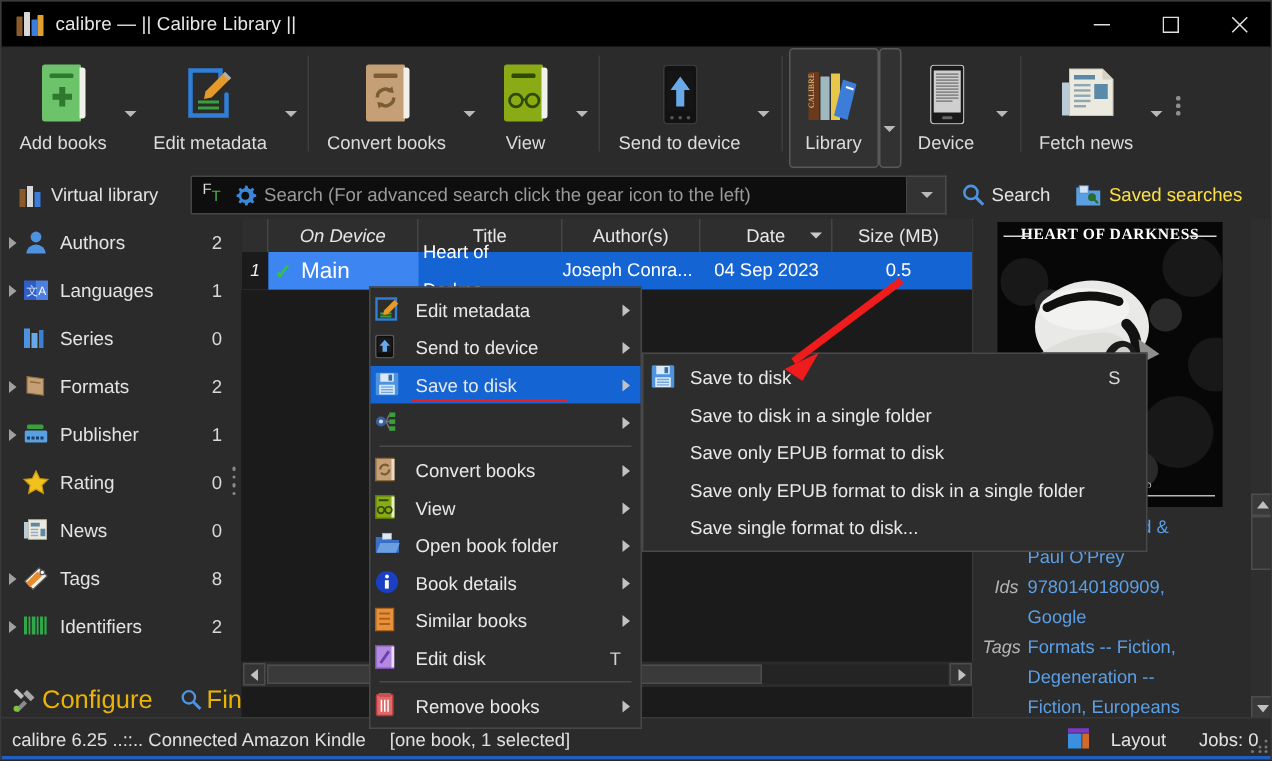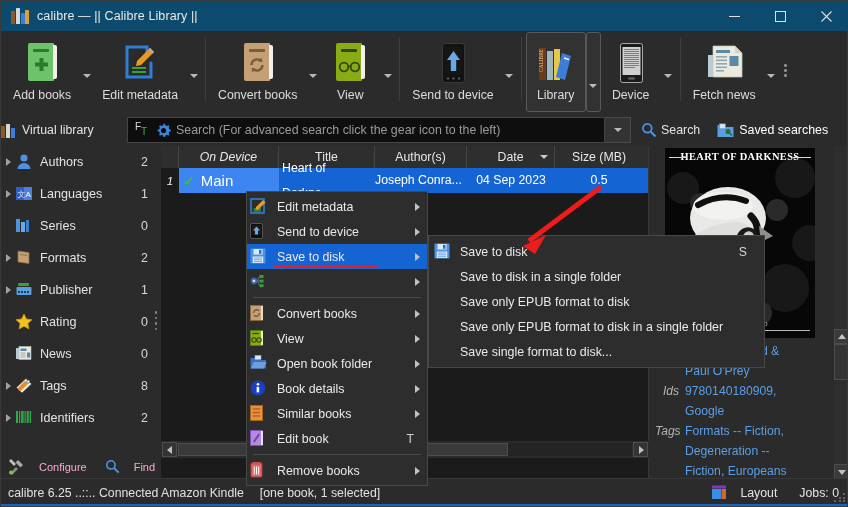--- a/index.html
+++ b/index.html
@@ -15,21 +15,21 @@
     width: 848px; height: 507px;
     background: #2b2b2b;
     border: 1px solid #3a3a3a;
     overflow: hidden;
   }
 
   
   .titlebar {
     position: absolute; top: 0; left: 0;
     width: 848px; height: 31px;
-    background: #0c4a6e;
+    background: #000000;
     display: flex; align-items: center;
     border-bottom: 1px solid #2a2a2a;
   }
   .title-icon {
     margin-left: 10px; width: 17px; height: 17px;
     position: relative; flex: none;
   }
   .tb-book { position: absolute; bottom: 1px; width: 4px; border-radius: 0.5px; }
   .title-text {
     margin-left: 9px; color: #e8e8e8; font-size: 12.5px;
@@ -90,21 +90,21 @@
   .bk-pg { position: absolute; right: -3px; top: 2px; width: 4px; height: 34px;
         background: #f2f0ea; border-radius: 0 2px 2px 0; }
   .bk-ln { position: absolute; left: 5px; top: 6px; width: 16px; height: 2.5px; border-radius: 1px;}
 
   
   .searchrow {
     position: absolute; top: 113px; left: 0;
     width: 848px; height: 32px;
     background: #2b2b2b; display: flex; align-items: center;
   }
-  .vlib { display: flex; padding-left: 0; width: 124px; }
+  .vlib { display: flex; padding-left: 12px; width: 124px; }
   .vlib-ico { width: 16px; height: 15px; position: relative; margin-right: 5px; }
   .vlib-label { color: #e3e3e3; font-size: 12.3px; white-space: nowrap; }
   .searchbox {
     background: #0e0e0e; border: 1px solid #454545;
     height: 26px; width: 478px; display: flex; align-items: center;
     border-radius: 1px; margin-left: 2px;
   }
   .ft-ico {
     width: 20px; margin-left: 5px; position: relative; height: 18px; flex: none;
     font-size: 10px; color: #cfcfcf;
@@ -113,21 +113,21 @@
   .search-placeholder {
     color: #9a9a9a; font-size: 12.4px; white-space: nowrap; overflow: hidden;
   }
   .sb-drop {
     width: 26px; height: 26px; background: #333; border: 1px solid #4a4a4a;
     border-left: none; display: flex; align-items: center; justify-content: center;
   }
   .srch-btn { display: flex; align-items: center; margin-left: 10px; }
   .srch-btn span { color: #e3e3e3; font-size: 12.4px; margin-left: 4px; white-space: nowrap; }
   .saved-btn { display: flex; align-items: center; margin-left: 17px; }
-  .saved-btn span { color: #ffffff; font-size: 12.4px; margin-left: 5px; white-space: nowrap; }
+  .saved-btn span { color: #fde047; font-size: 12.4px; margin-left: 5px; white-space: nowrap; }
 
   
   .sidebar {
     position: absolute; top: 145px; left: 0;
     width: 158px; height: 307px; background: #2b2b2b;
   }
   .sb-item {
     height: 32px; display: flex; align-items: center;
     padding-left: 0; position: relative;
   }
@@ -145,21 +145,21 @@
   .sb-grip {
     position: absolute; right: 2px; top: 165px;
     display: flex; flex-direction: column; gap: 3px;
   }
   .sb-grip i { width: 2.5px; height: 2.5px; background: #8a8a8a; border-radius: 50%; }
   .sb-bottom {
     position: absolute; top: 452px; left: 0; width: 158px; height: 27px;
     display: flex; align-items: center; background: #2b2b2b;
   }
   .sb-bottom .bi { display: flex; align-items: center; margin-left: 7px; }
-  .sb-bottom .bi span { color: #f9a8d4; font-size: 11px; margin-left: 14px; }
+  .sb-bottom .bi span { color: #eab308; font-size: 17px; margin-left: 3px; }
 
   
   .booklist {
     position: absolute; top: 145px; left: 160px;
     width: 488px; height: 334px;
     background: #1b1b1b; border: 1px solid #3a3a3a; border-width: 0 1px 0 0;
   }
   .bl-head { display: flex; height: 22px; background: #2e2e2e; }
   .bl-th {
     color: #e7e7e7; font-size: 12.3px; display: flex;
@@ -994,21 +994,21 @@
     </div>
 
     <div class="cm-item">
       <div class="cm-ico">
         <svg width="13" height="16" viewBox="0 0 13 16">
           <rect x="0.5" y="0.5" width="12" height="15" fill="#b48ae0" stroke="#7d55ae"></rect>
           <rect x="11" y="1" width="2" height="14" fill="#e8dcf5"></rect>
           <path d="M3 11.5 L8.5 3.5 L10 4.8 L4.5 12.5 z" fill="#6a3fae"></path>
         </svg>
       </div>
-      <div class="cm-label">Edit book</div>
+      <div class="cm-label">Edit disk</div>
       <div class="cm-short">T</div>
     </div>
 
     <div class="cm-sep"></div>
 
     <div class="cm-item">
       <div class="cm-ico">
         <svg width="13" height="16" viewBox="0 0 13 16">
           <rect x="1" y="1" width="11" height="14" rx="1" fill="#e06a6a" stroke="#b33a3a"></rect>
           <rect x="2.5" y="0" width="8" height="2.6" fill="#c85050"></rect>

